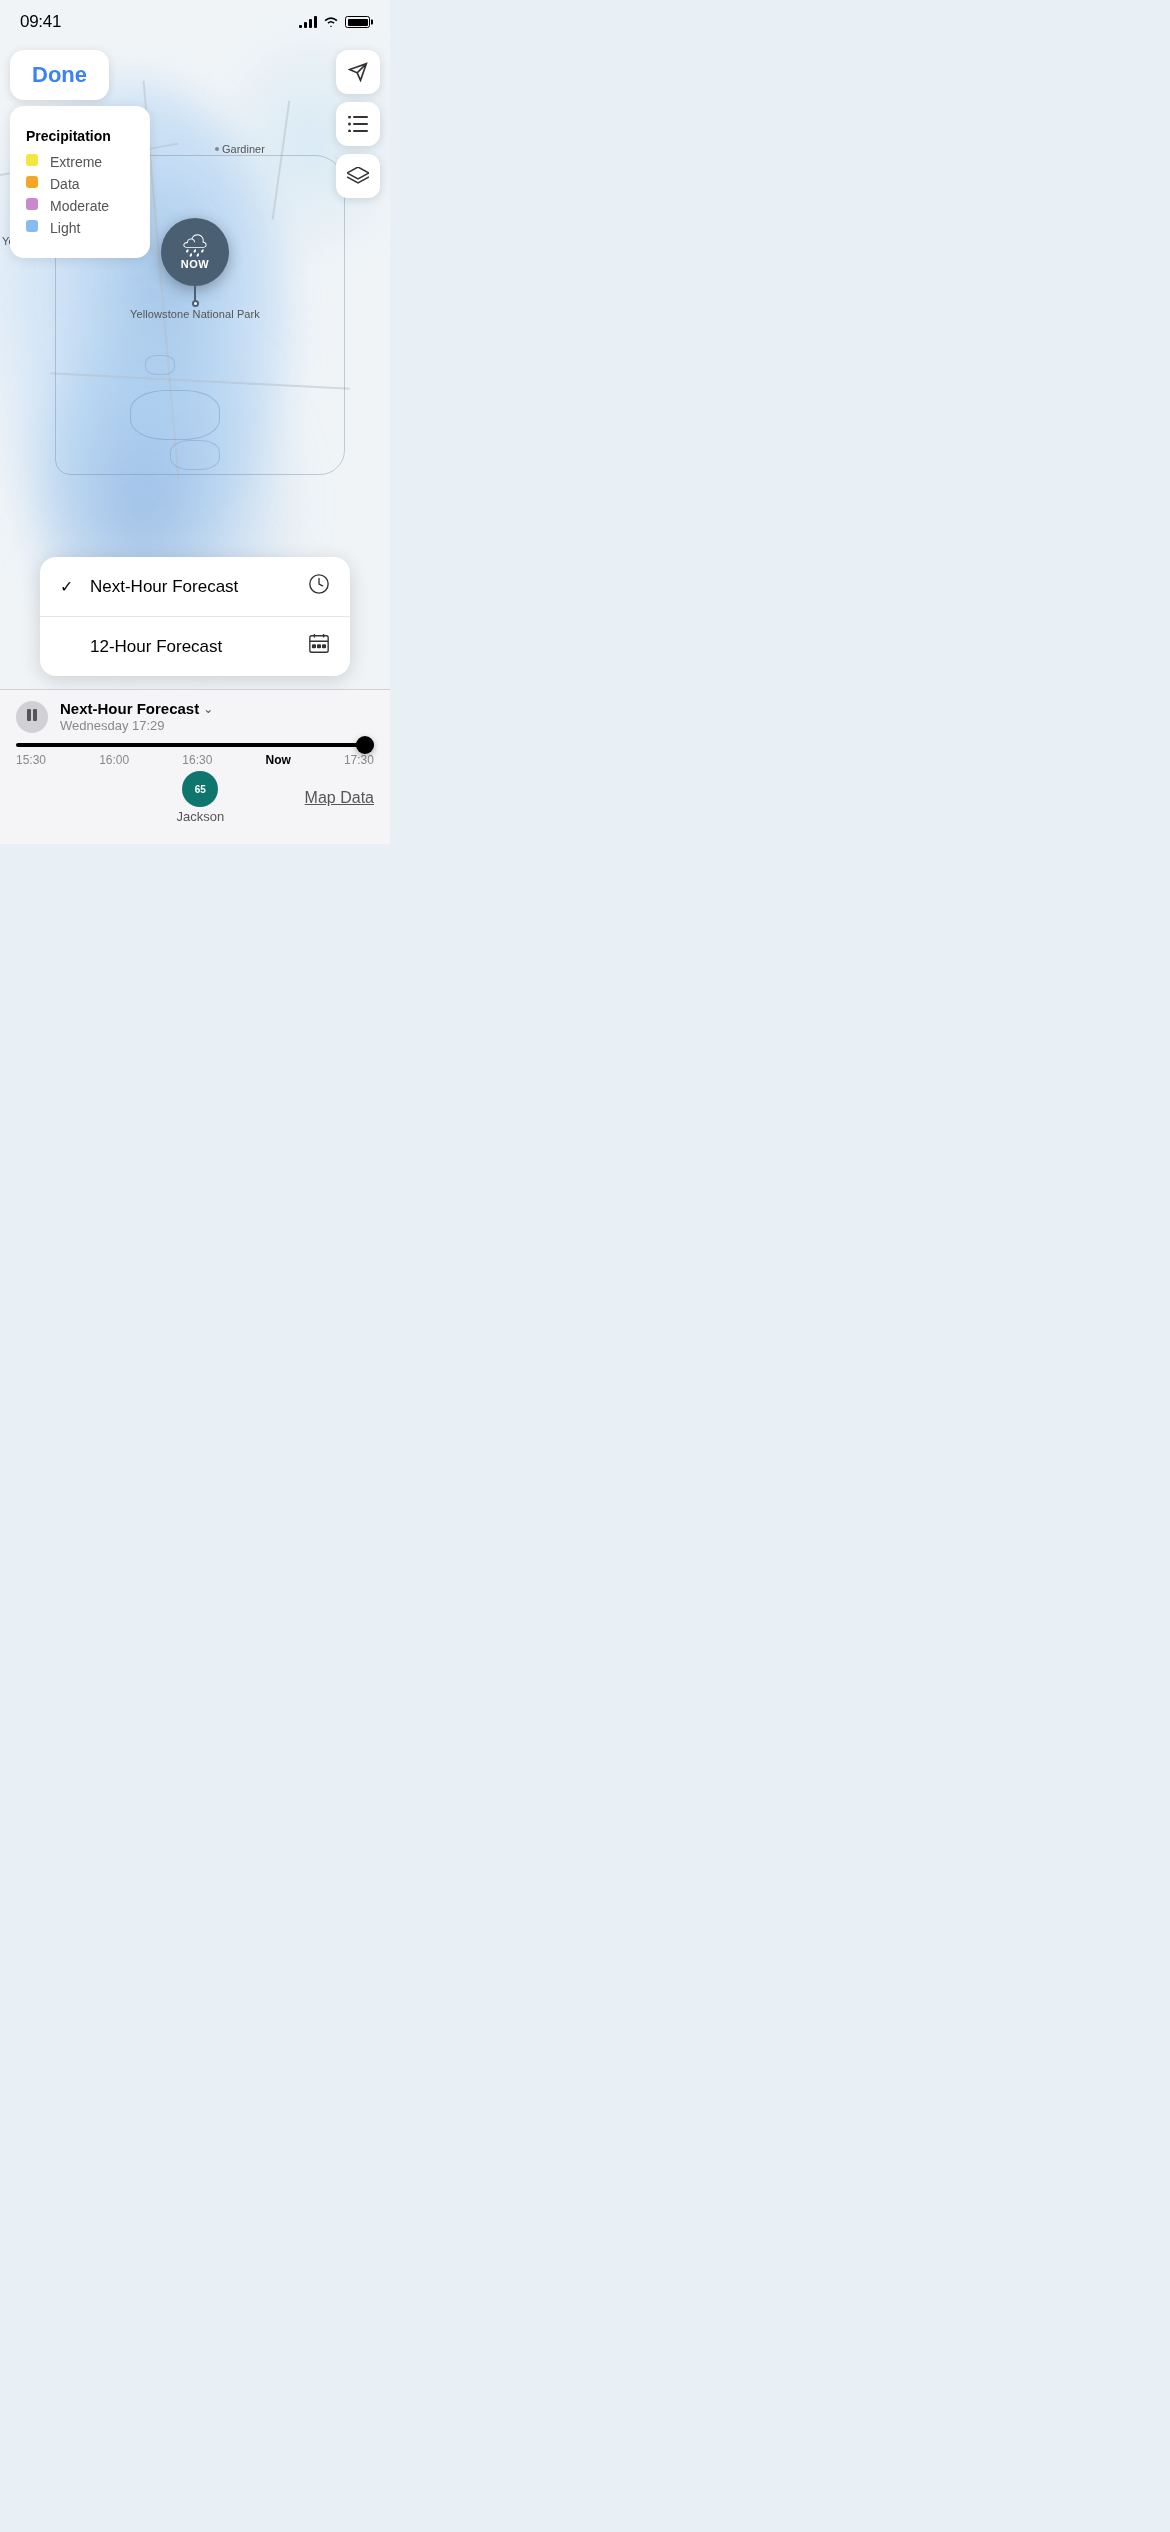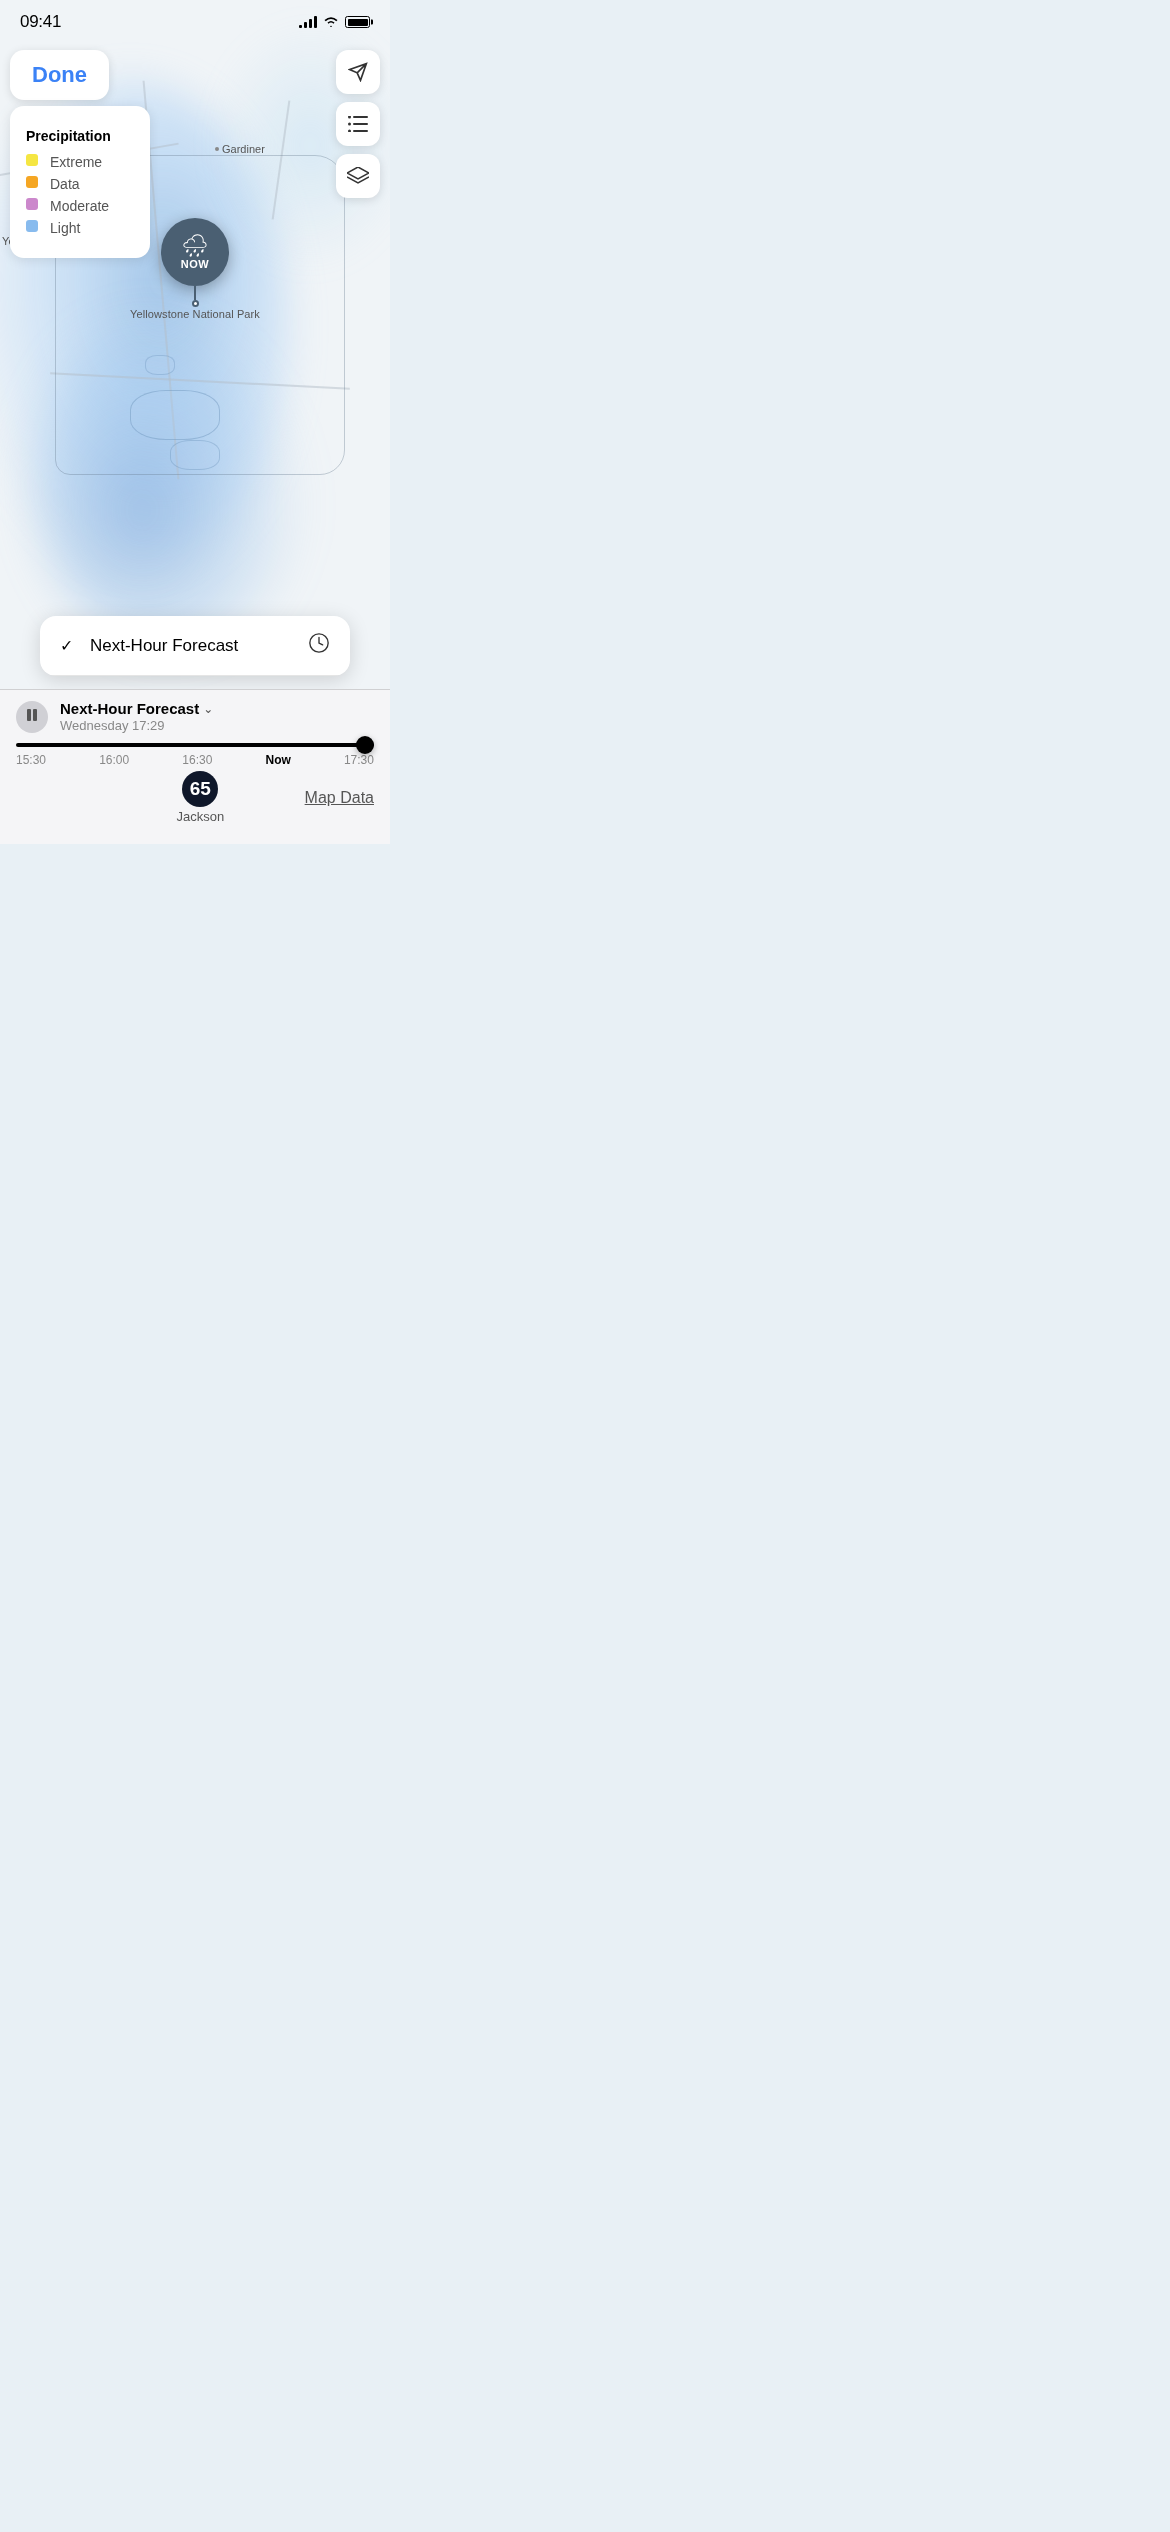--- a/index.html
+++ b/index.html
@@ -450,27 +450,27 @@
     .bottom-info {
       display: flex;
       align-items: center;
       justify-content: space-between;
       margin-top: 4px;
     }
 
     .location-badge {
       width: 36px;
       height: 36px;
-      background: #0f172a;
+      background: #0f766e;
       border-radius: 50%;
       display: flex;
       align-items: center;
       justify-content: center;
       color: white;
-      font-size: 19px;
+      font-size: 10px;
       font-weight: 700;
     }
 
     .location-name {
       font-size: 13px;
       color: #555;
       text-align: center;
     }
 
     .map-data-link {
@@ -627,20 +627,35 @@
       <span class="forecast-check">✓</span>
       <span class="forecast-label">Next-Hour Forecast</span>
     </div>
     <span class="forecast-icon">
       <svg width="22" height="22" viewBox="0 0 24 24" fill="none" stroke="#333" stroke-width="1.5">
         <circle cx="12" cy="12" r="10"></circle>
         <path d="M12 6v6l4 2" stroke-linecap="round"></path>
       </svg>
     </span>
   </div>
+  <div class="forecast-item">
+    <div class="forecast-item-left">
+      <span class="forecast-check">&nbsp;</span>
+      <span class="forecast-label">12-Hour Forecast</span>
+    </div>
+    <span class="forecast-icon">
+      <svg width="22" height="22" viewBox="0 0 24 24" fill="none" stroke="#333" stroke-width="1.5">
+        <rect x="2" y="3" width="20" height="18" rx="2"></rect>
+        <path d="M7 1v4M17 1v4M2 9h20"></path>
+        <rect x="5" y="13" width="3" height="3" rx="0.5" fill="#333"></rect>
+        <rect x="10.5" y="13" width="3" height="3" rx="0.5" fill="#333"></rect>
+        <rect x="16" y="13" width="3" height="3" rx="0.5" fill="#333"></rect>
+      </svg>
+    </span>
+  </div>
 </div>
 
 <div class="bottom-bar">
   <div class="bottom-bar-header">
     <div class="pause-button">
       <span class="pause-icon">
         <svg width="14" height="14" viewBox="0 0 14 14">
           <rect x="2" y="1" width="4" height="12" rx="1" fill="#555"></rect>
           <rect x="8" y="1" width="4" height="12" rx="1" fill="#555"></rect>
         </svg>

